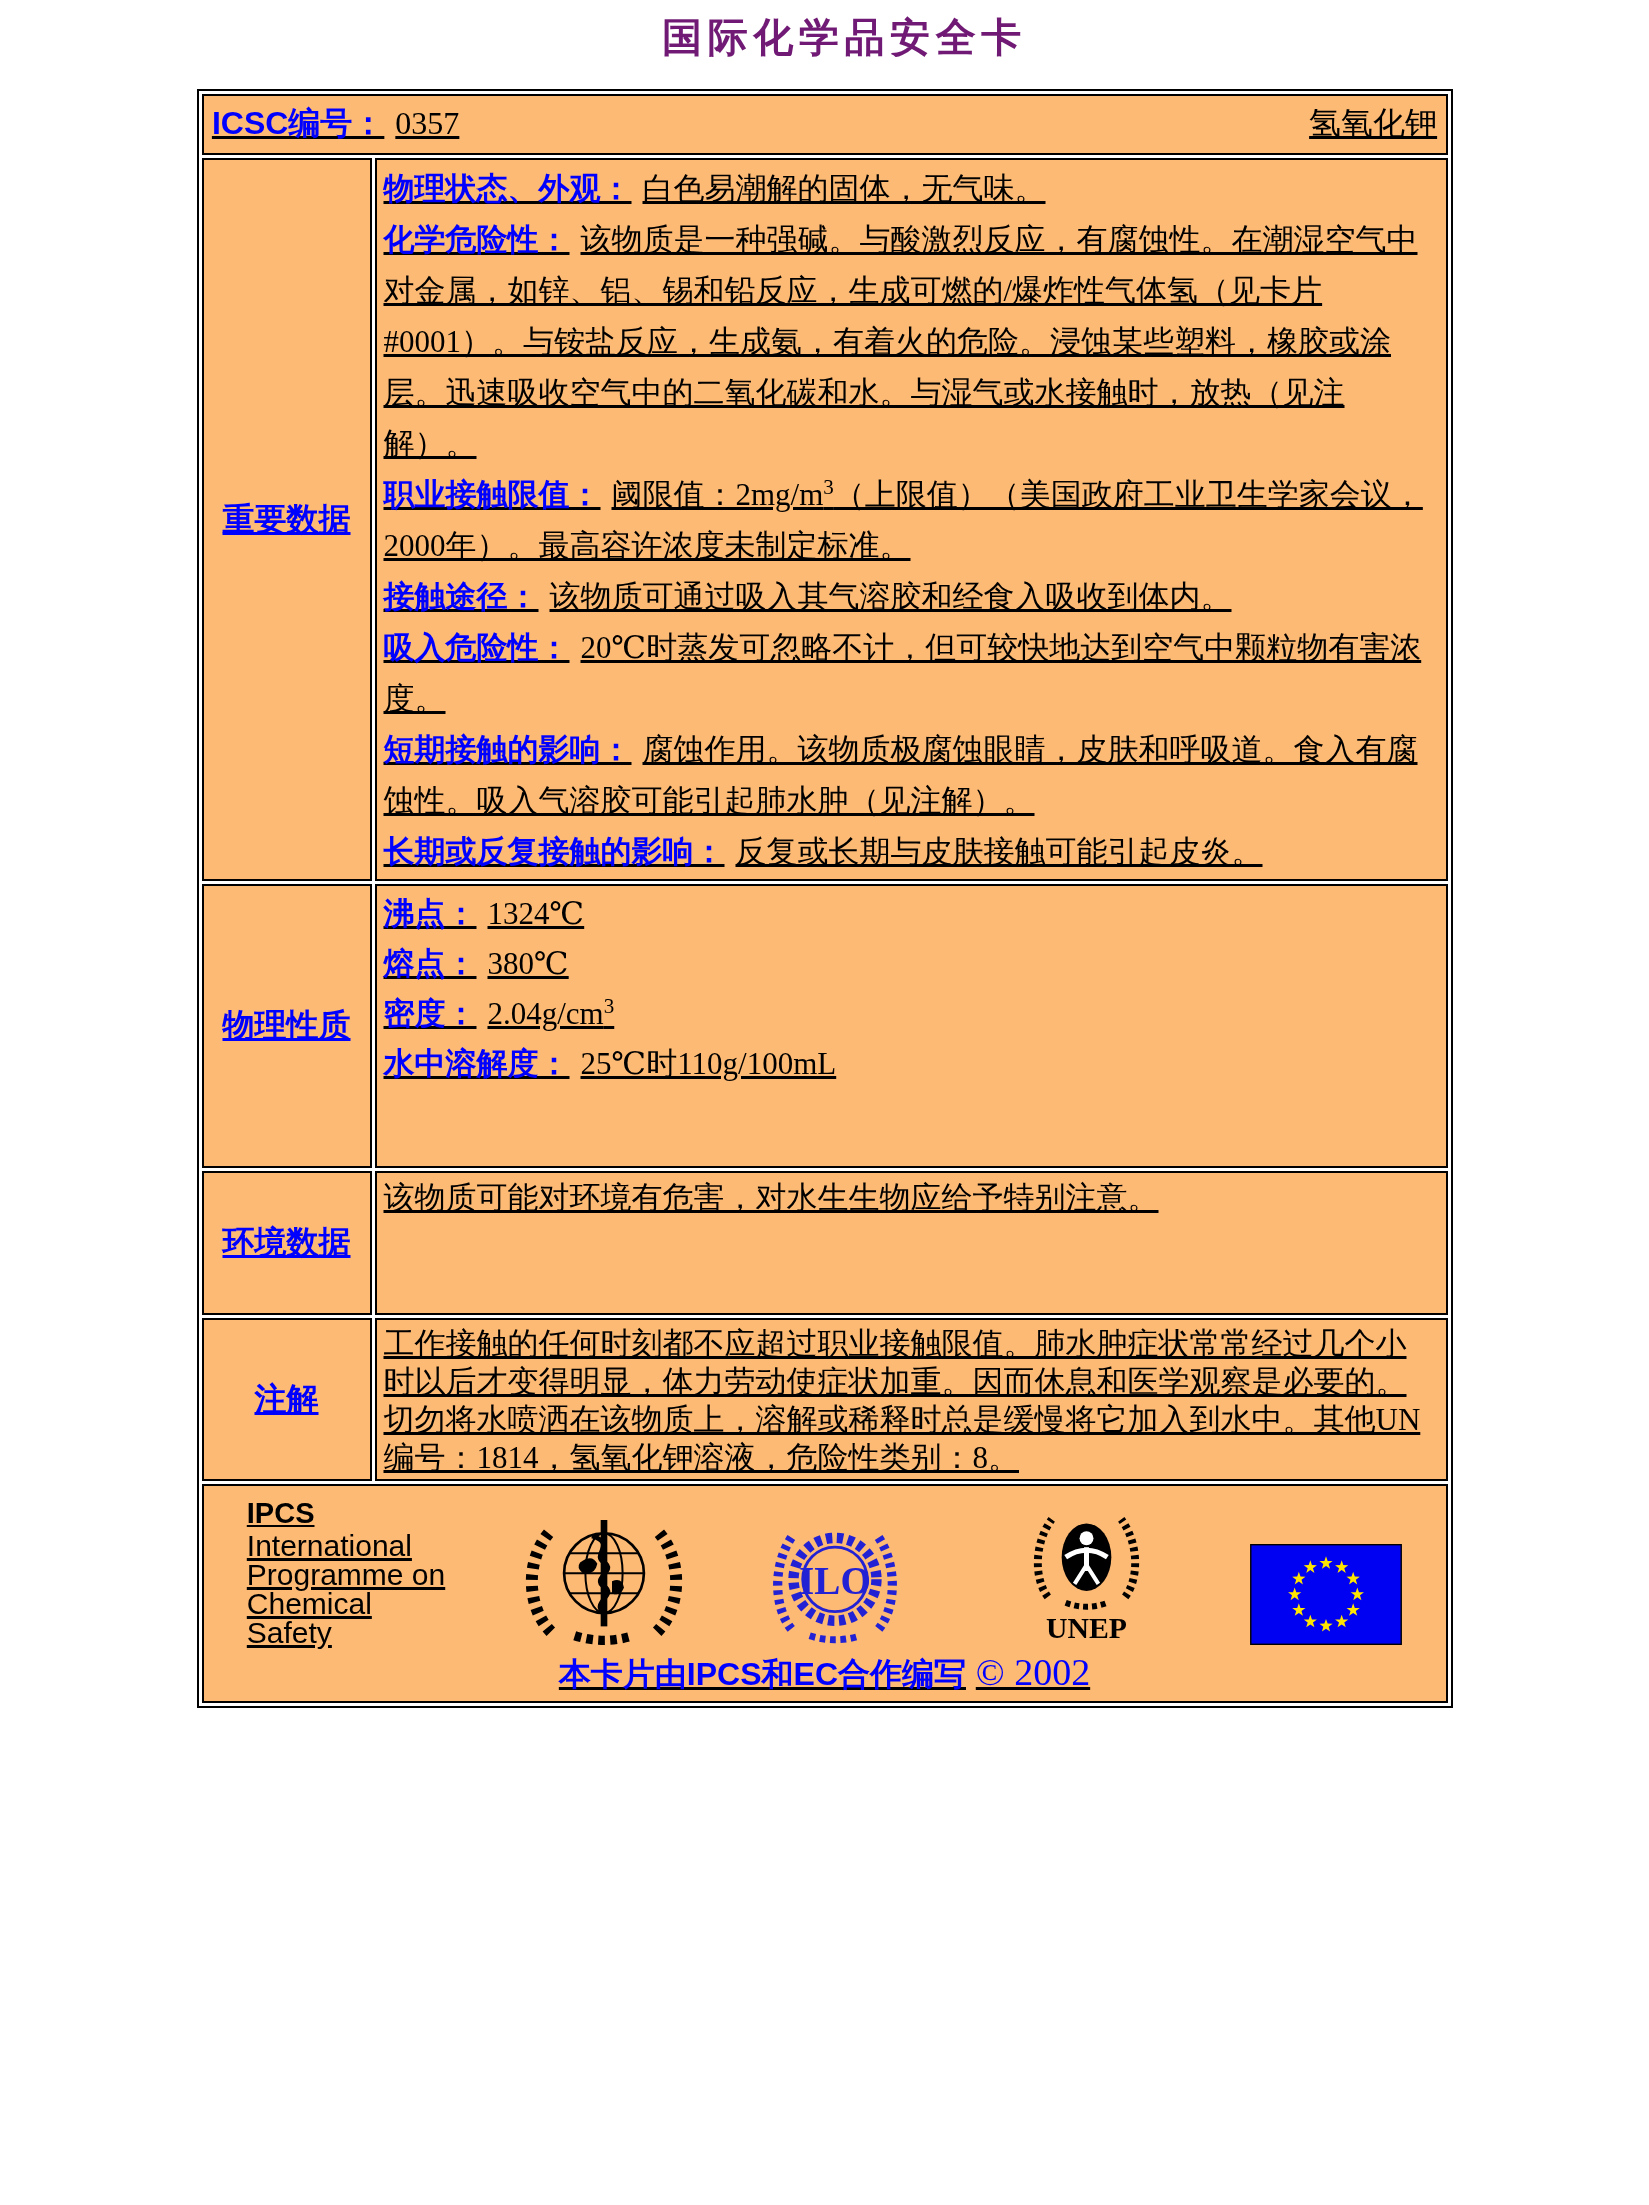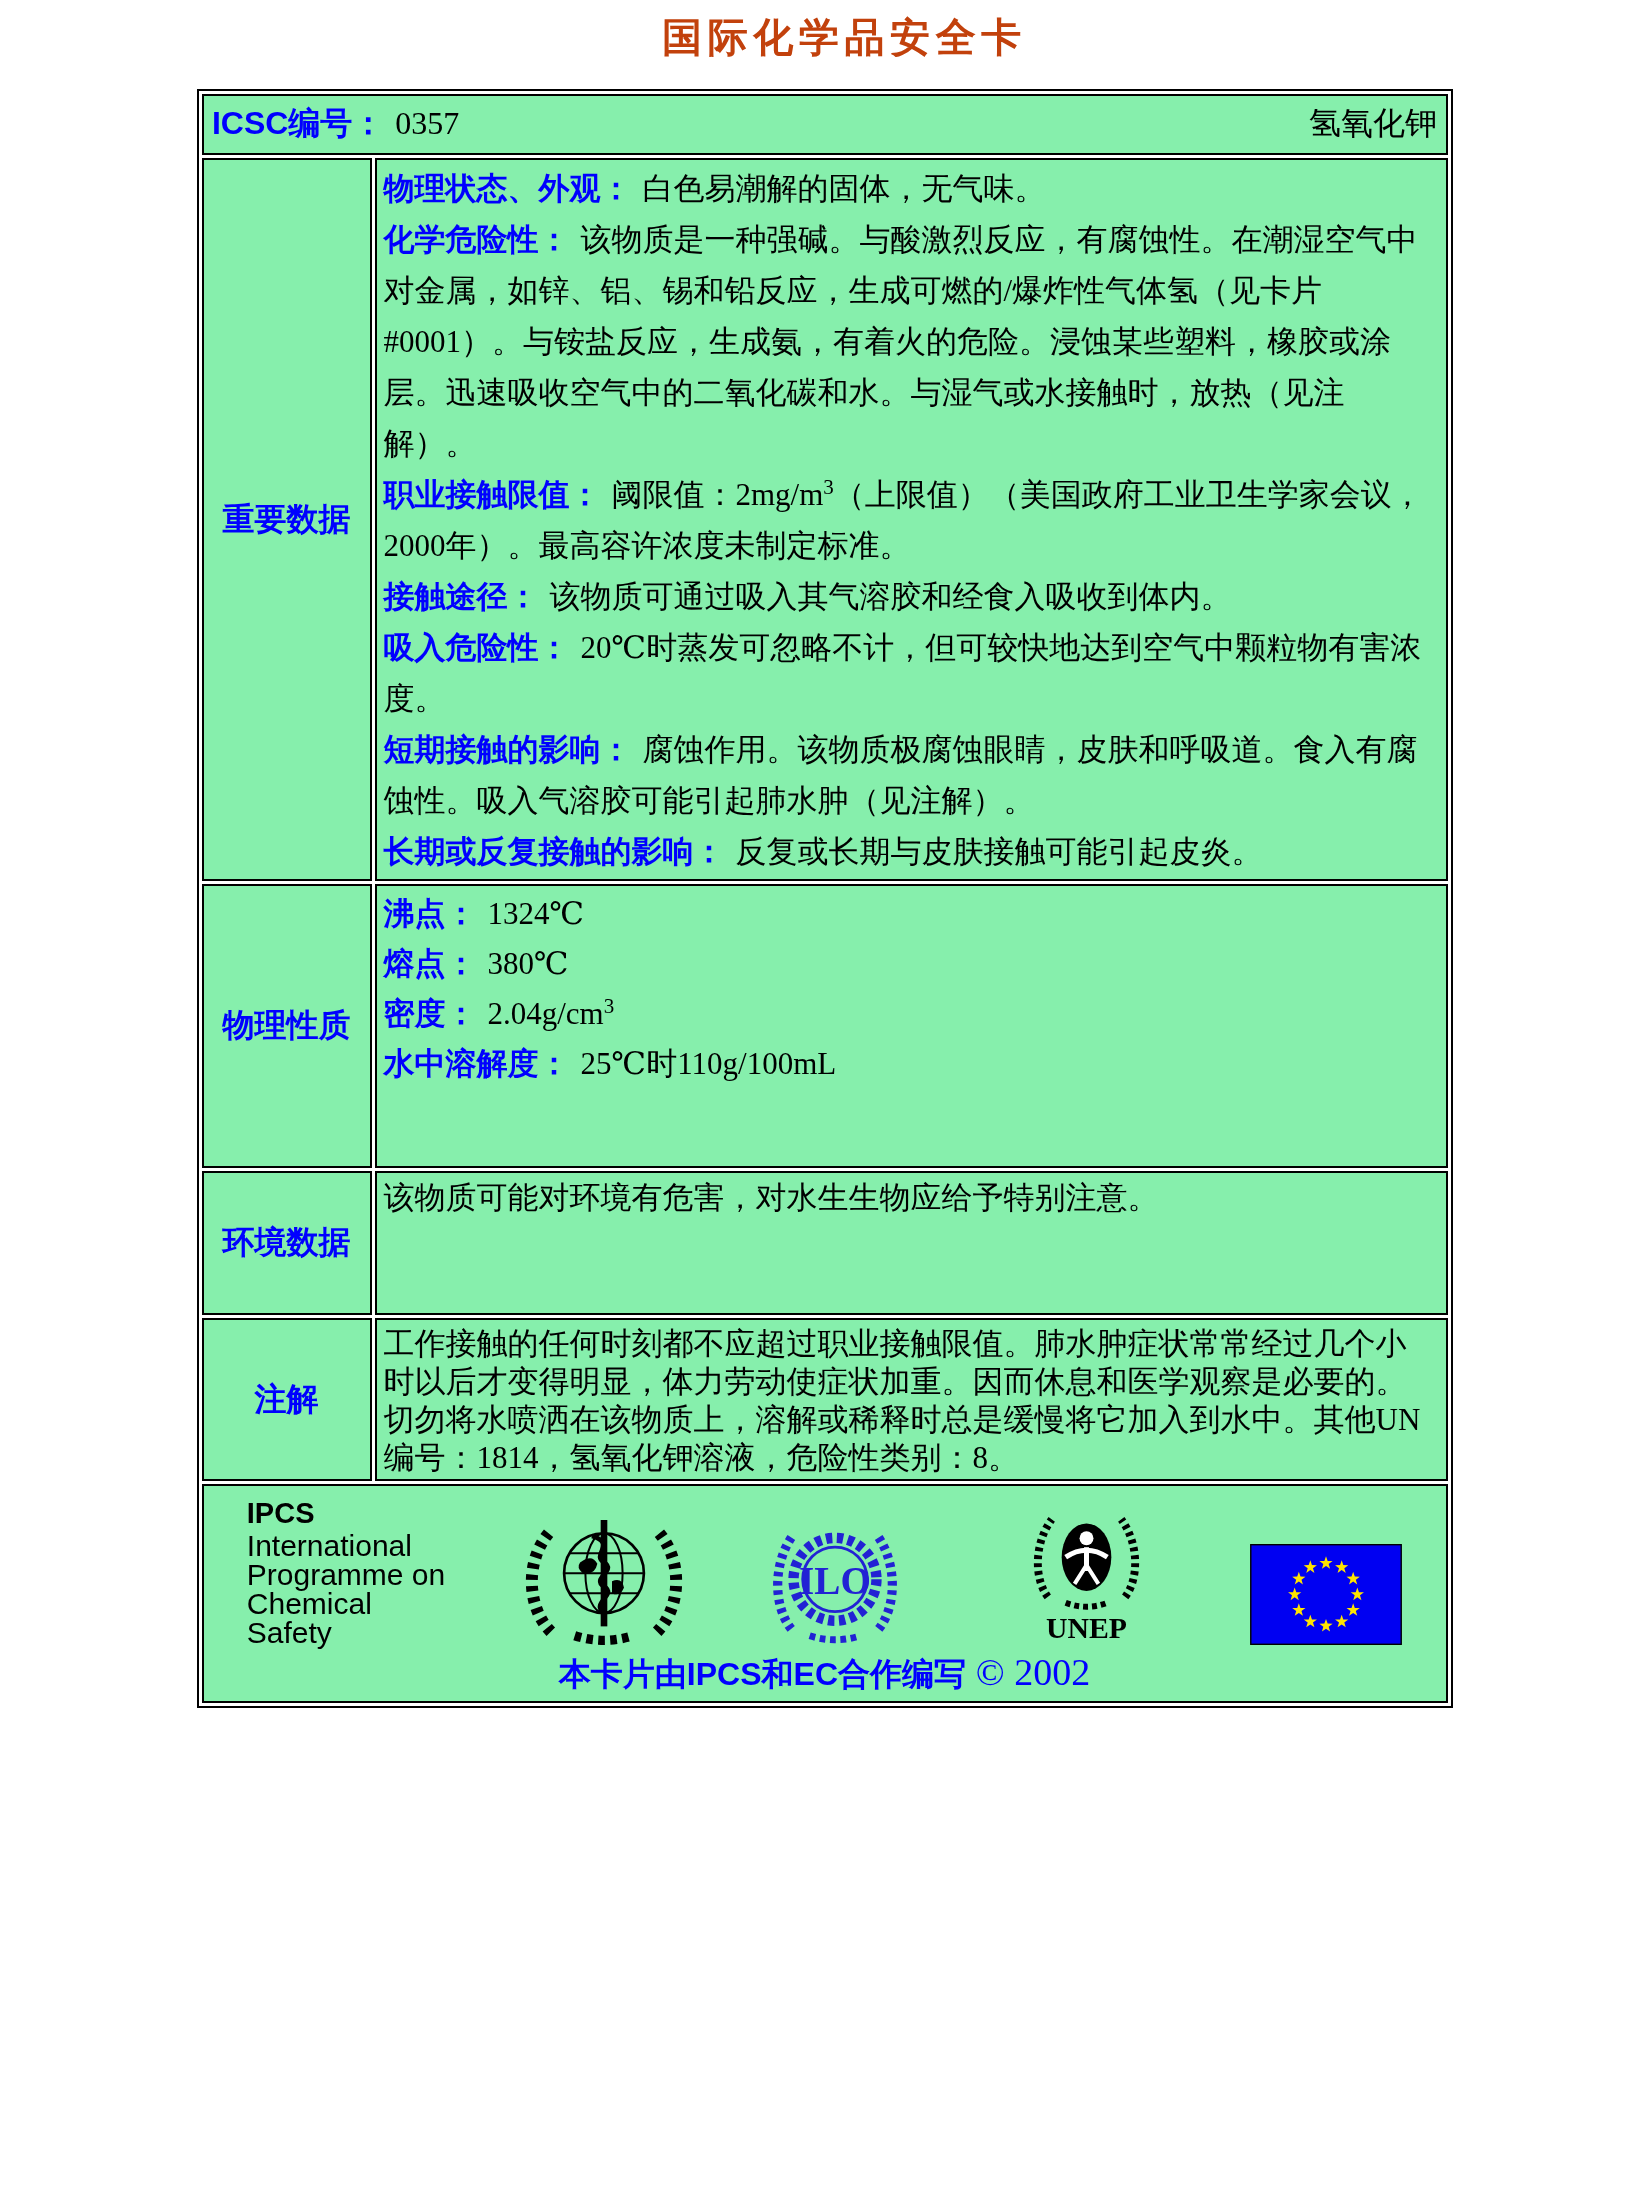--- a/index.html
+++ b/index.html
@@ -3,30 +3,30 @@
 <meta charset="utf-8">
 <style>
   html,body { margin:0; padding:0; }
   body {
     width:1649px; min-height:2205px; background:#ffffff; color:#000;
     font-family:"Liberation Serif","DejaVu Serif",serif;
     position:relative;
   }
   .page-title {
     margin:9.8px 0 0; text-align:center;
-    color:#c2410c; font-size:40px; font-weight:bold; letter-spacing:5.6px;
+    color:#701a75; font-size:40px; font-weight:bold; letter-spacing:5.6px;
     font-family:Liberation Sans, sans-serif;
     padding-left:40px;
   }
   table.card {
     margin:24px auto 0; width:1256px;
     border:2.8px solid #000; border-spacing:3.5px; border-collapse:separate;
     table-layout:fixed;
   }
-  td { border:2.1px solid #000; vertical-align:top; background:#86efac; }
+  td { border:2.1px solid #000; vertical-align:top; background:#fdba74;text-decoration:underline; }
   td.lbl {
     text-align:center; vertical-align:middle;
     color:#0000ff; font-weight:bold; font-size:32px;
     font-family:"Liberation Sans","DejaVu Sans",sans-serif;
   }
   td.ct { padding:2.8px 8.4px 2.8px 7px; font-size:31px; }
   .hdr-cell { height:57px; vertical-align:middle; padding:0 8.4px; }
   .hdr { display:flex; justify-content:space-between; align-items:center; font-size:32px; }
   .blab {
     color:#0000ff; font-weight:bold;

